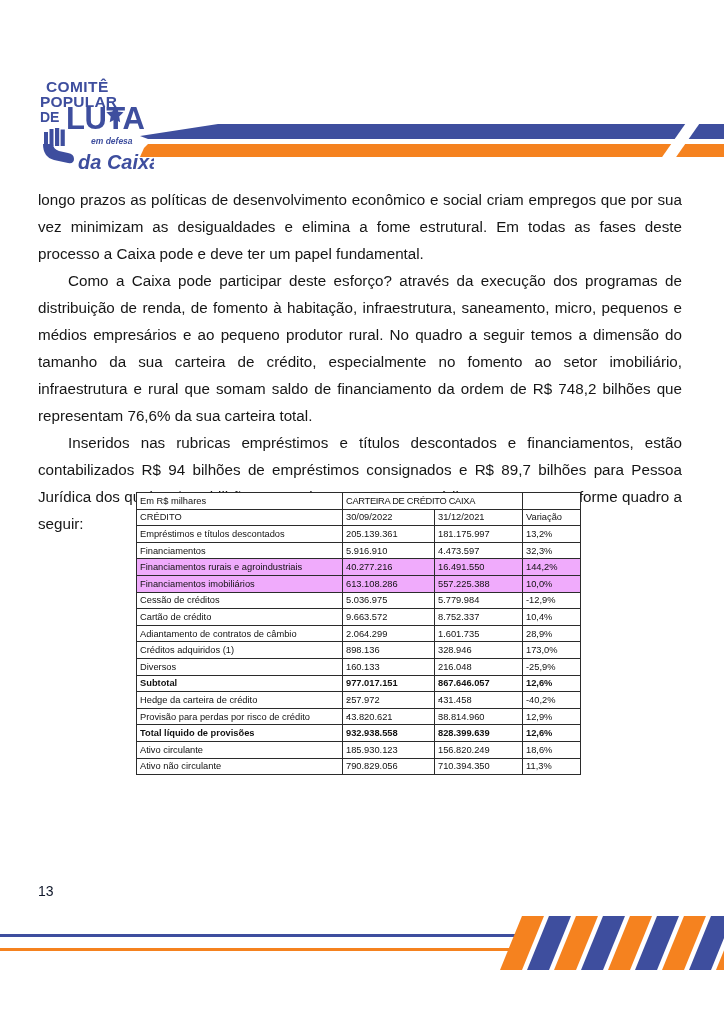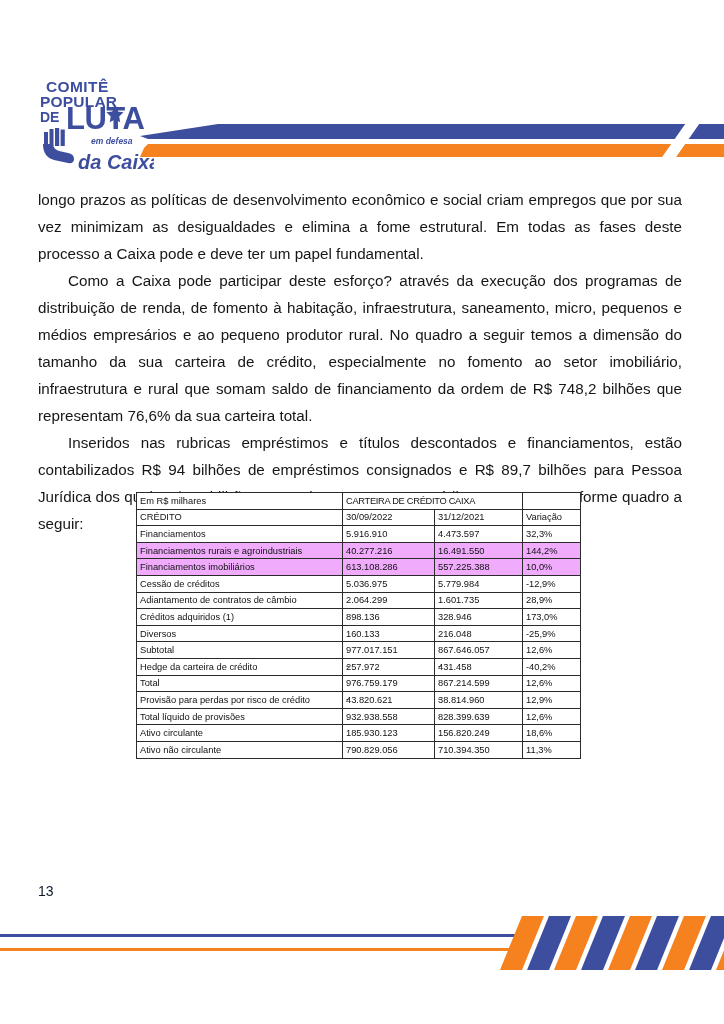--- a/index.html
+++ b/index.html
@@ -81,21 +81,21 @@
     height: 13.6px;
     line-height: 12px;
     font-weight: normal;
     text-align: left;
     white-space: nowrap;
     overflow: hidden;
     background: #ffffff;
   }
   td.num, th.num { text-align: right; }
   tr.shaded td { background: #f0abfc; }
-  tr.bold td { font-weight: normal; }
+  tr.bold td { font-weight: bold; }
   .col-label  { width: 206px; }
   .col-a      { width: 92px; }
   .col-b      { width: 88px; }
   .col-var    { width: 58px; }
 
   
   td.hdr-span {
     text-align: center;
     letter-spacing: -0.3px;
   }
@@ -182,20 +182,26 @@
         <td>Em R$ milhares</td>
         <td class="hdr-span" colspan="2">CARTEIRA DE CRÉDITO CAIXA</td>
         <td class="hdr-blank"></td>
       </tr>
       <tr>
         <td>CRÉDITO</td>
         <td class="num">30/09/2022</td>
         <td class="num">31/12/2021</td>
         <td>Variação</td>
       </tr>
+    <tr>
+          <td>Empréstimos e títulos descontados</td>
+          <td class="num">205.139.361</td>
+          <td class="num">181.175.997</td>
+          <td class="num">13,2%</td>
+        </tr>
         <tr>
           <td>Financiamentos</td>
           <td class="num">5.916.910</td>
           <td class="num">4.473.597</td>
           <td class="num">32,3%</td>
         </tr>
         <tr class="shaded ">
           <td>Financiamentos rurais e agroindustriais</td>
           <td class="num">40.277.216</td>
           <td class="num">16.491.550</td>
@@ -207,20 +213,26 @@
           <td class="num">557.225.388</td>
           <td class="num">10,0%</td>
         </tr>
         <tr>
           <td>Cessão de créditos</td>
           <td class="num">5.036.975</td>
           <td class="num">5.779.984</td>
           <td class="num">-12,9%</td>
         </tr>
         <tr>
+          <td>Cartão de crédito</td>
+          <td class="num">9.663.572</td>
+          <td class="num">8.752.337</td>
+          <td class="num">10,4%</td>
+        </tr>
+        <tr>
           <td>Adiantamento de contratos de câmbio</td>
           <td class="num">2.064.299</td>
           <td class="num">1.601.735</td>
           <td class="num">28,9%</td>
         </tr>
         <tr>
           <td>Créditos adquiridos (1)</td>
           <td class="num">898.136</td>
           <td class="num">328.946</td>
           <td class="num">173,0%</td>
@@ -235,26 +247,20 @@
           <td>Subtotal</td>
           <td class="num">977.017.151</td>
           <td class="num">867.646.057</td>
           <td class="num">12,6%</td>
         </tr>
         <tr>
           <td>Hedge da carteira de crédito</td>
           <td class="negcell"><span class="minus">-</span><span>257.972</span></td>
           <td class="negcell"><span class="minus">-</span><span>431.458</span></td>
           <td class="num">-40,2%</td>
-        </tr>
-        <tr class="bold">
-          <td>Total</td>
-          <td class="num">976.759.179</td>
-          <td class="num">867.214.599</td>
-          <td class="num">12,6%</td>
         </tr>
         <tr>
           <td>Provisão para perdas por risco de crédito</td>
           <td class="negcell"><span class="minus">-</span><span>43.820.621</span></td>
           <td class="negcell"><span class="minus">-</span><span>38.814.960</span></td>
           <td class="num">12,9%</td>
         </tr>
         <tr class="bold">
           <td>Total líquido de provisões</td>
           <td class="num">932.938.558</td>

